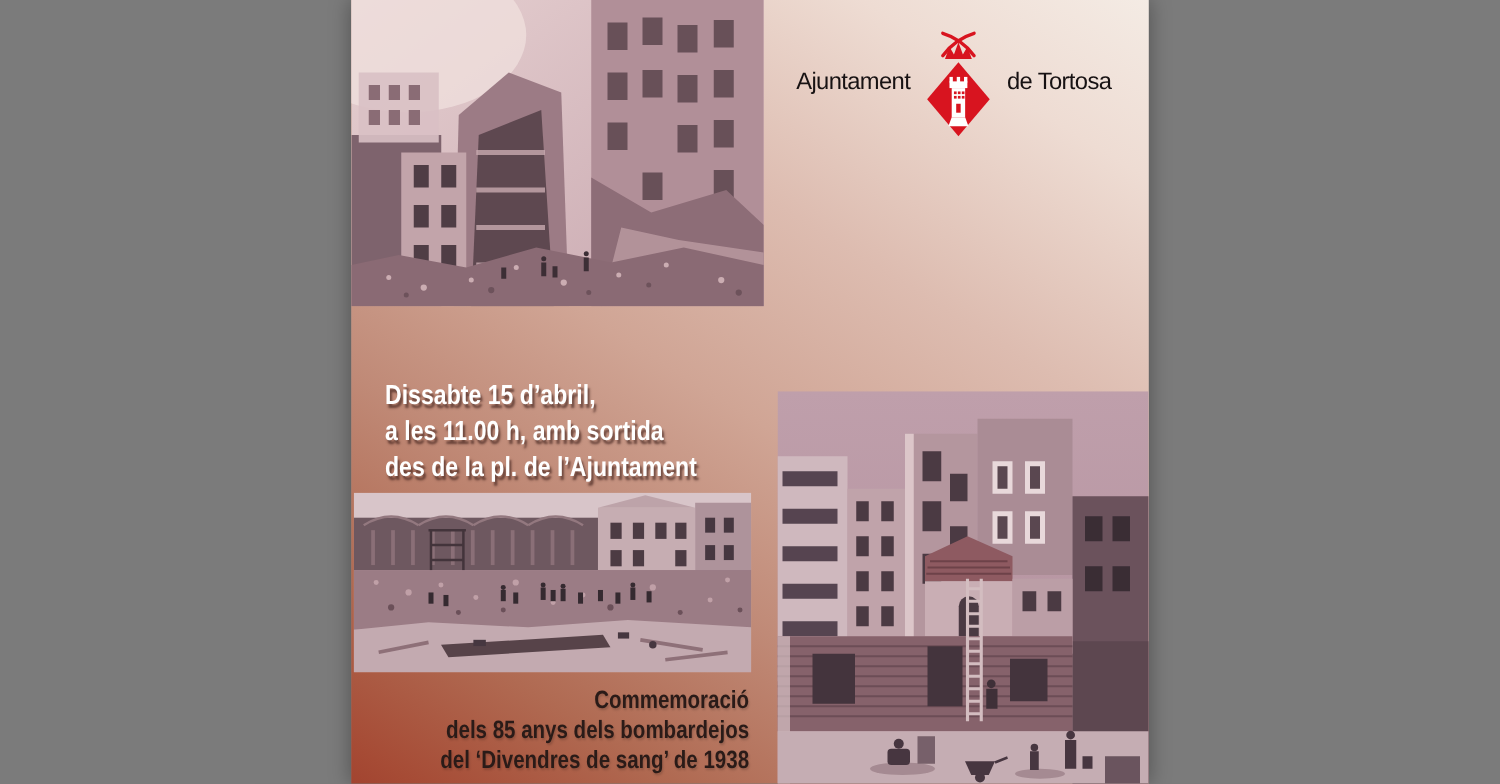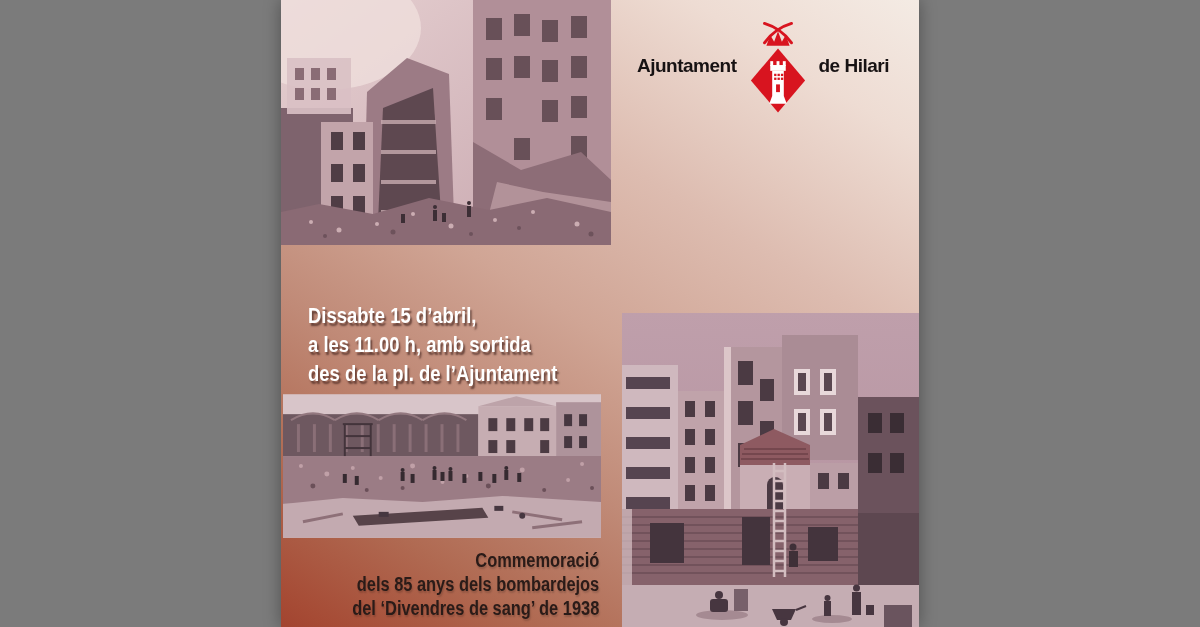--- a/index.html
+++ b/index.html
@@ -13,21 +13,21 @@
   .poster{
     left:281px;top:0;width:638px;height:627px;overflow:hidden;
     background:linear-gradient(212deg,
       #f4ebe4 0%, #eedcd3 14%, #ddbcb0 34%, #d0a595 52%,
       #c08a77 68%, #b06a52 84%, #a64b35 97%, #a24430 100%);
     box-shadow:0 0 16px rgba(0,0,0,.35);
   }
   .photo{display:block;}
   
   .logo-row{top:14px;left:356px;width:252px;height:104px;display:flex;align-items:center;justify-content:center;gap:11px;}
-  .logo-text{font-size:19px;font-weight:bold;color:#171213;letter-spacing:-0.5px;white-space:nowrap;}
+  .logo-text{font-size:19px;font-weight:normal;color:#171213;letter-spacing:-0.5px;white-space:nowrap;}
   
   .title-area{top:153px;right:25px;text-align:right;}
   .title-line1{
     font-size:40px;font-weight:bold;color:#ffffff;line-height:48px;letter-spacing:-0.5px;
     white-space:nowrap;text-shadow:3px 8px 0 #9e2c37;
     transform:scaleX(.92);transform-origin:right center;
   }
   .title-line2{
     font-size:56px;font-weight:bold;color:#ffffff;line-height:62px;letter-spacing:-0.5px;
     white-space:nowrap;text-shadow:4px 9px 0 #9e2c37;
@@ -170,21 +170,21 @@
       <g fill="#d8141f">
         <rect x="27" y="59" width="2.4" height="2.4"></rect>
           <rect x="30.5" y="59" width="2.4" height="2.4"></rect>
           <rect x="34" y="59" width="2.4" height="2.4"></rect>
         <rect x="27" y="63" width="2.4" height="2.4"></rect>
           <rect x="30.5" y="63" width="2.4" height="2.4"></rect>
           <rect x="34" y="63" width="2.4" height="2.4"></rect>
         <rect x="29" y="70" width="4" height="8"></rect>
       </g>
     </svg>
-    <span class="logo-text">de Hilari</span>
+    <span class="logo-text">de Tortosa</span>
   </div>
 
 
   <div class="abs schedule">
     <div>Dissabte 15 d’abril,</div>
     <div>a les 11.00 h, amb sortida</div>
     <div>des de la pl. de l’Ajuntament</div>
   </div>
 
   <svg class="abs photo" style="left:2px;top:394px;" width="318" height="144" viewBox="0 0 319 144">

